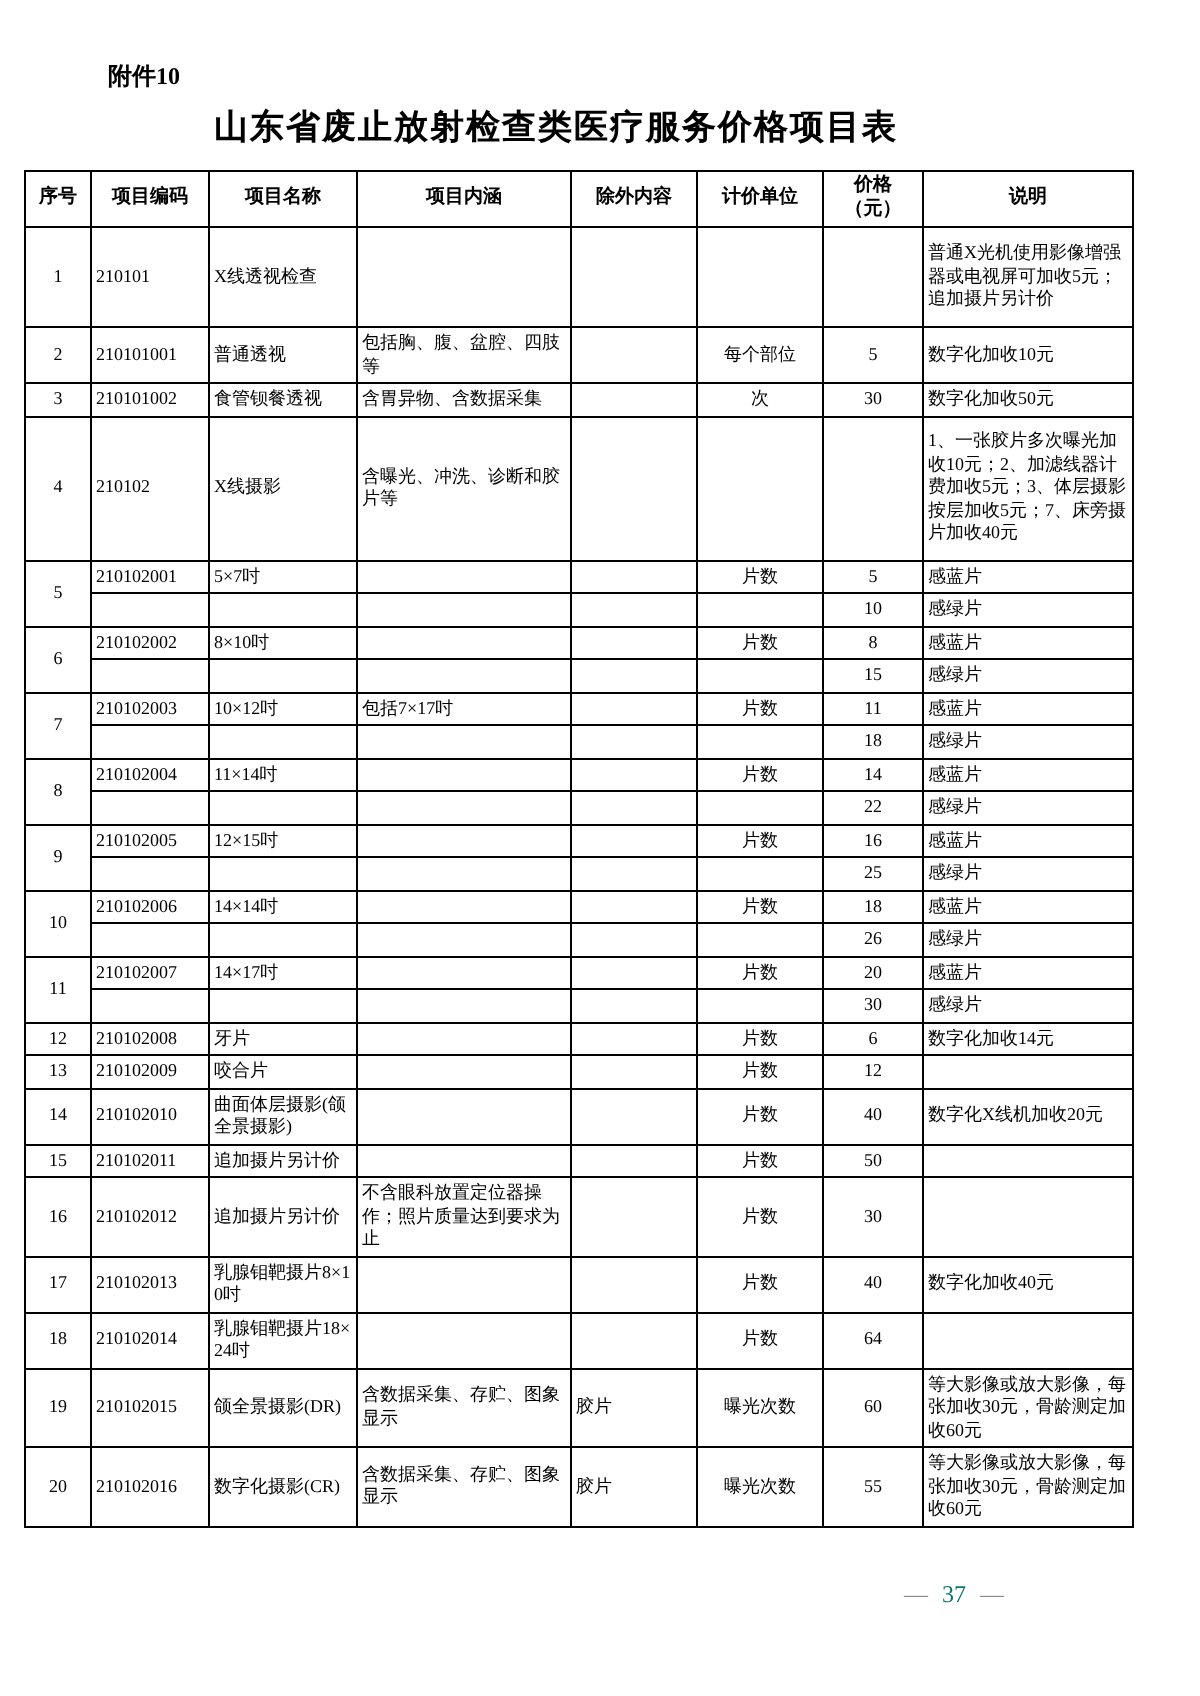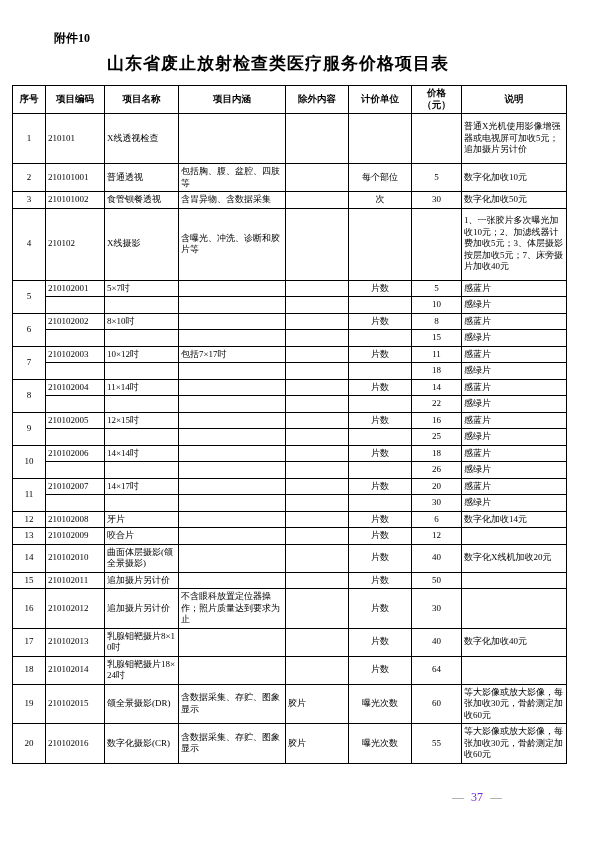--- a/index.html
+++ b/index.html
@@ -61,21 +61,21 @@
   .footer {
     position: absolute;
     left: 437px;
     top: 790px;
     width: 80px;
     text-align: center;
     font-size: 12px;
     white-space: nowrap;
   }
   .footer .dash { color: #8c8c8c; }
-  .footer .num { color: #6d28d9; padding: 0 4px; }
+  .footer .num { color: #0f766e; padding: 0 4px; }
 </style>
 </head>
 <body>
 
 <div class="attachment">附件10</div>
 <div class="title">山东省废止放射检查类医疗服务价格项目表</div>
 
 <table class="price-table">
   <colgroup>
     <col style="width:33px">

